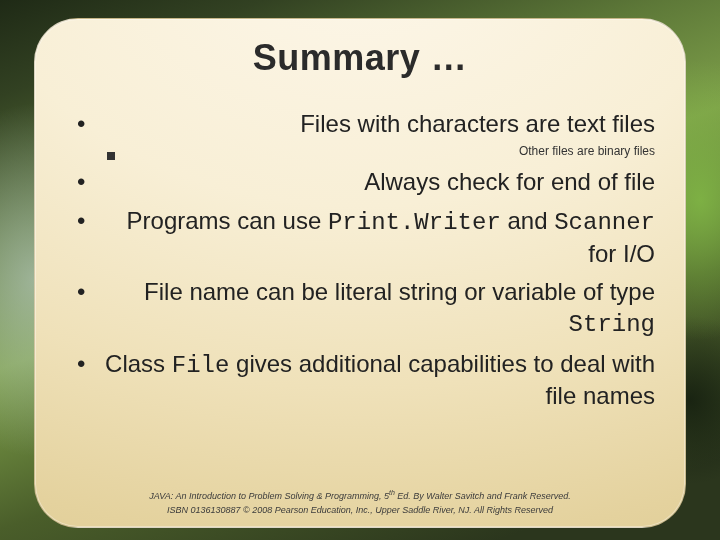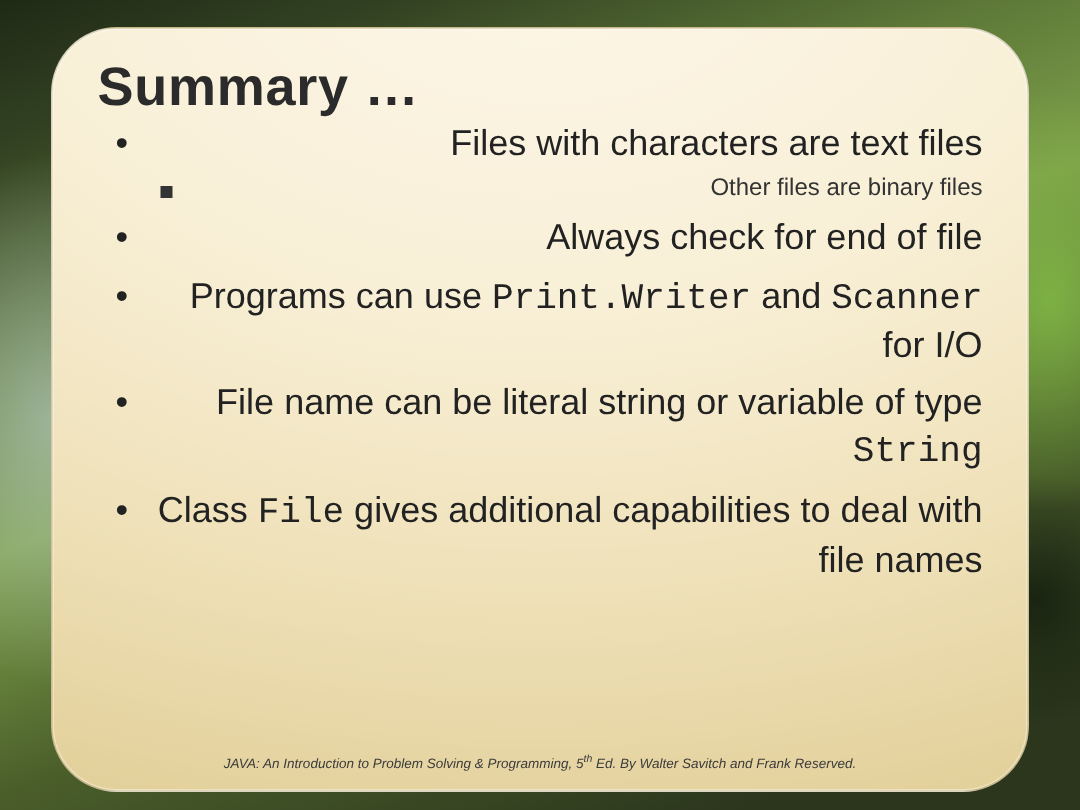--- a/index.html
+++ b/index.html
@@ -27,23 +27,24 @@
     border-radius: 44px;
     background:
       radial-gradient(ellipse 1100px 760px at 50% -14%, #fdf7ea 0%, #f8efd6 34%, #efe1b9 58%, #e4d29e 78%, #d8c488 100%);
     border: 1px solid rgba(0, 0, 0, 0.12);
     box-shadow: inset 0 0 0 1px rgba(255, 255, 255, 0.35);
     padding: 18px 30px 6px 30px;
     display: flex;
     flex-direction: column;
   }
   .title {
+    text-align: center;
     font-size: 36px;
     color: #2b2b2b;
-    margin-bottom: 2px;
+    margin-bottom: 30px;
     letter-spacing: 0.5px;
   }
   .content { flex: 1; }
   ul.top { list-style: none; text-align: right; }
   ul.top > li {
     position: relative;
     padding-left: 34px;
     font-size: 24px;
     line-height: 1.28;
     color: #222;
@@ -54,21 +55,21 @@
     position: absolute;
     left: 12px;
     top: 0;
     font-size: 24px;
     color: #222;
   }
   ul.sub { list-style: none; margin-top: 4px; }
   ul.sub > li {
     position: relative;
     padding-left: 28px;
-    font-size: 16px;
+    font-size: 12px;
     color: #333;
     margin-bottom: 6px;
   }
   ul.sub > li::before {
     content: "";
     position: absolute;
     left: 8px;
     top: 8px;
     width: 8px;
     height: 8px;
@@ -123,15 +124,16 @@
         <span>Class </span><span class="mono">File</span><span> gives additional capabilities to deal with file names</span>
       </li>
 
     </ul>
   </div>
 
   <div class="footer">
     <div class="line1">
       <span>JAVA: An Introduction to Problem Solving &amp; Programming, 5</span><span class="sup">th</span><span> Ed. By Walter Savitch and Frank Reserved.</span>
     </div>
+    <div>ISBN 0136130887 © 2008 Pearson Education, Inc., Upper Saddle River, NJ. All Rights Reserved</div>
   </div>
 
 </div>
 
 </body></html>

